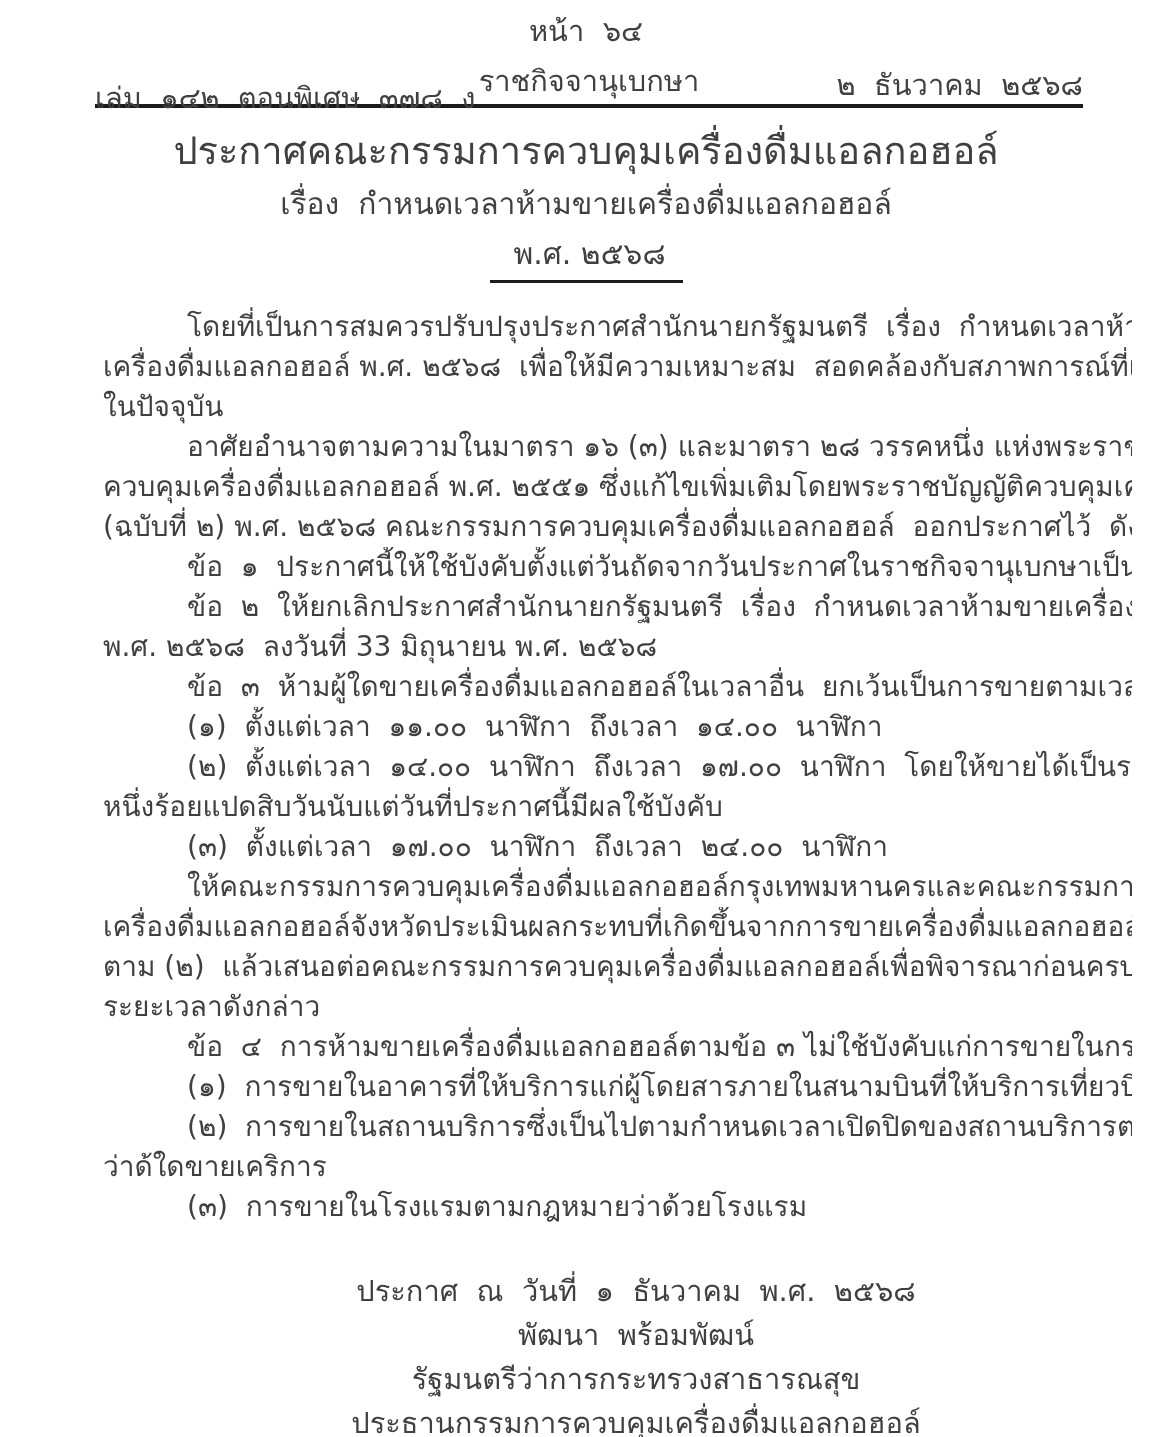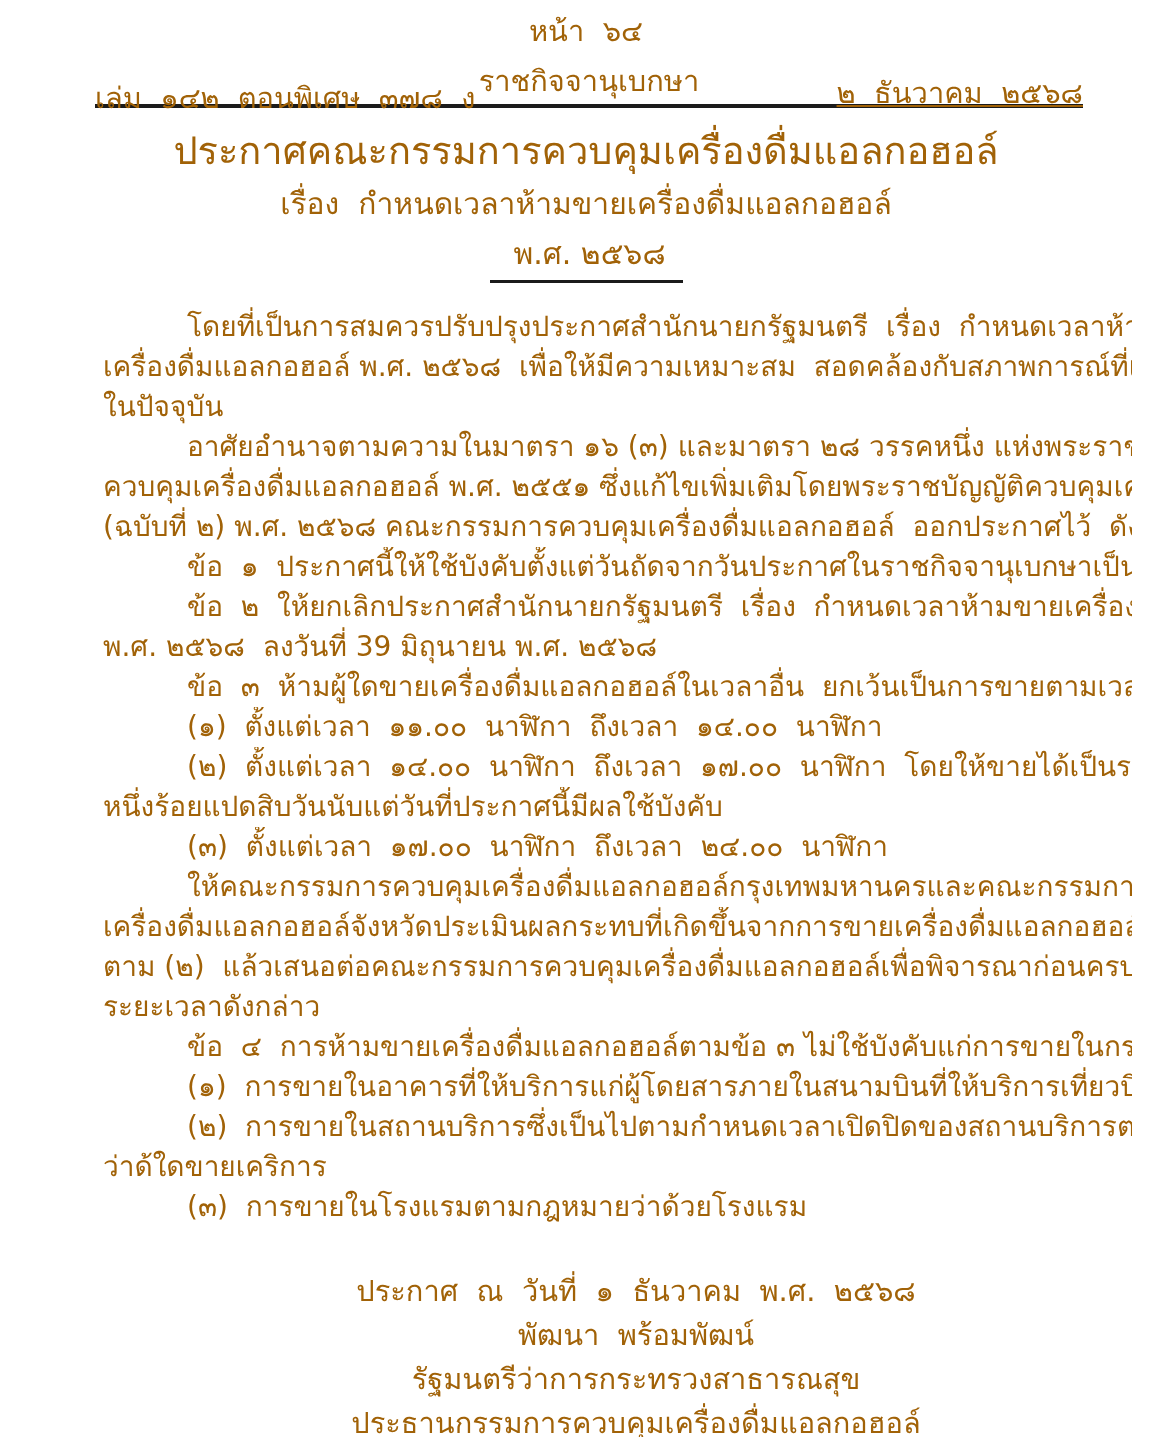--- a/index.html
+++ b/index.html
@@ -6,21 +6,21 @@
     margin: 0;
     padding: 0;
     background: #ffffff;
   }
   .page {
     position: relative;
     width: 1172px;
     height: 1437px;
     margin: 0 auto;
     background: #ffffff;
-    color: #a16207;
+    color: #404040;
     font-family: "DejaVu Sans", "Liberation Sans", sans-serif;
     overflow: hidden;
   }
   .page-number {
     padding-top: 14px;
     text-align: center;
     font-size: 29px;
     line-height: 34px;
     white-space: pre;
   }
@@ -40,22 +40,21 @@
   .header-left .sep { display: inline-block; width: 18px; }
   .header-center {
     position: absolute;
     left: 50%;
     top: 0;
     transform: translateX(-50%);
   }
   .header-right {
     position: absolute;
     right: 0;
-    top: 12px;
-    text-decoration: underline;
+    top: 4px;
   }
   .header-rule {
     margin: 6px 89px 0 95px;
     height: 4px;
     background: #1b1b1b;
   }
   .doc-title {
     margin-top: 20px;
     text-align: center;
     font-size: 38px;
@@ -132,21 +131,21 @@
 
   <div class="doc-body">
       <div class="body-line indent">โดยที่เป็นการสมควรปรับปรุงประกาศสำนักนายกรัฐมนตรี  เรื่อง  กำหนดเวลาห้ามขาย</div>
       <div class="body-line">เครื่องดื่มแอลกอฮอล์ พ.ศ. ๒๕๖๘  เพื่อให้มีความเหมาะสม  สอดคล้องกับสภาพการณ์ที่เปลี่ยนแปลงไป</div>
       <div class="body-line">ในปัจจุบัน</div>
       <div class="body-line indent">อาศัยอำนาจตามความในมาตรา ๑๖ (๓) และมาตรา ๒๘ วรรคหนึ่ง แห่งพระราชบัญญัติ</div>
       <div class="body-line">ควบคุมเครื่องดื่มแอลกอฮอล์ พ.ศ. ๒๕๕๑ ซึ่งแก้ไขเพิ่มเติมโดยพระราชบัญญัติควบคุมเครื่องดื่มแอลกอฮอล์</div>
       <div class="body-line">(ฉบับที่ ๒) พ.ศ. ๒๕๖๘ คณะกรรมการควบคุมเครื่องดื่มแอลกอฮอล์  ออกประกาศไว้  ดังต่อไปนี้</div>
       <div class="body-line indent">ข้อ  ๑  ประกาศนี้ให้ใช้บังคับตั้งแต่วันถัดจากวันประกาศในราชกิจจานุเบกษาเป็นต้นไป</div>
       <div class="body-line indent">ข้อ  ๒  ให้ยกเลิกประกาศสำนักนายกรัฐมนตรี  เรื่อง  กำหนดเวลาห้ามขายเครื่องดื่มแอลกอฮอล์</div>
-      <div class="body-line">พ.ศ. ๒๕๖๘  ลงวันที่ 39 มิถุนายน พ.ศ. ๒๕๖๘</div>
+      <div class="body-line">พ.ศ. ๒๕๖๘  ลงวันที่ 33 มิถุนายน พ.ศ. ๒๕๖๘</div>
       <div class="body-line indent">ข้อ  ๓  ห้ามผู้ใดขายเครื่องดื่มแอลกอฮอล์ในเวลาอื่น  ยกเว้นเป็นการขายตามเวลา  ดังต่อไปนี้</div>
       <div class="body-line indent">(๑)  ตั้งแต่เวลา  ๑๑.๐๐  นาฬิกา  ถึงเวลา  ๑๔.๐๐  นาฬิกา</div>
       <div class="body-line indent">(๒)  ตั้งแต่เวลา  ๑๔.๐๐  นาฬิกา  ถึงเวลา  ๑๗.๐๐  นาฬิกา  โดยให้ขายได้เป็นระยะเวลา</div>
       <div class="body-line">หนึ่งร้อยแปดสิบวันนับแต่วันที่ประกาศนี้มีผลใช้บังคับ</div>
       <div class="body-line indent">(๓)  ตั้งแต่เวลา  ๑๗.๐๐  นาฬิกา  ถึงเวลา  ๒๔.๐๐  นาฬิกา</div>
       <div class="body-line indent">ให้คณะกรรมการควบคุมเครื่องดื่มแอลกอฮอล์กรุงเทพมหานครและคณะกรรมการควบคุม</div>
       <div class="body-line">เครื่องดื่มแอลกอฮอล์จังหวัดประเมินผลกระทบที่เกิดขึ้นจากการขายเครื่องดื่มแอลกอฮอล์ในช่วงเวลา</div>
       <div class="body-line">ตาม (๒)  แล้วเสนอต่อคณะกรรมการควบคุมเครื่องดื่มแอลกอฮอล์เพื่อพิจารณาก่อนครบกำหนด</div>
       <div class="body-line">ระยะเวลาดังกล่าว</div>
       <div class="body-line indent">ข้อ  ๔  การห้ามขายเครื่องดื่มแอลกอฮอล์ตามข้อ ๓ ไม่ใช้บังคับแก่การขายในกรณี  ดังต่อไปนี้</div>

